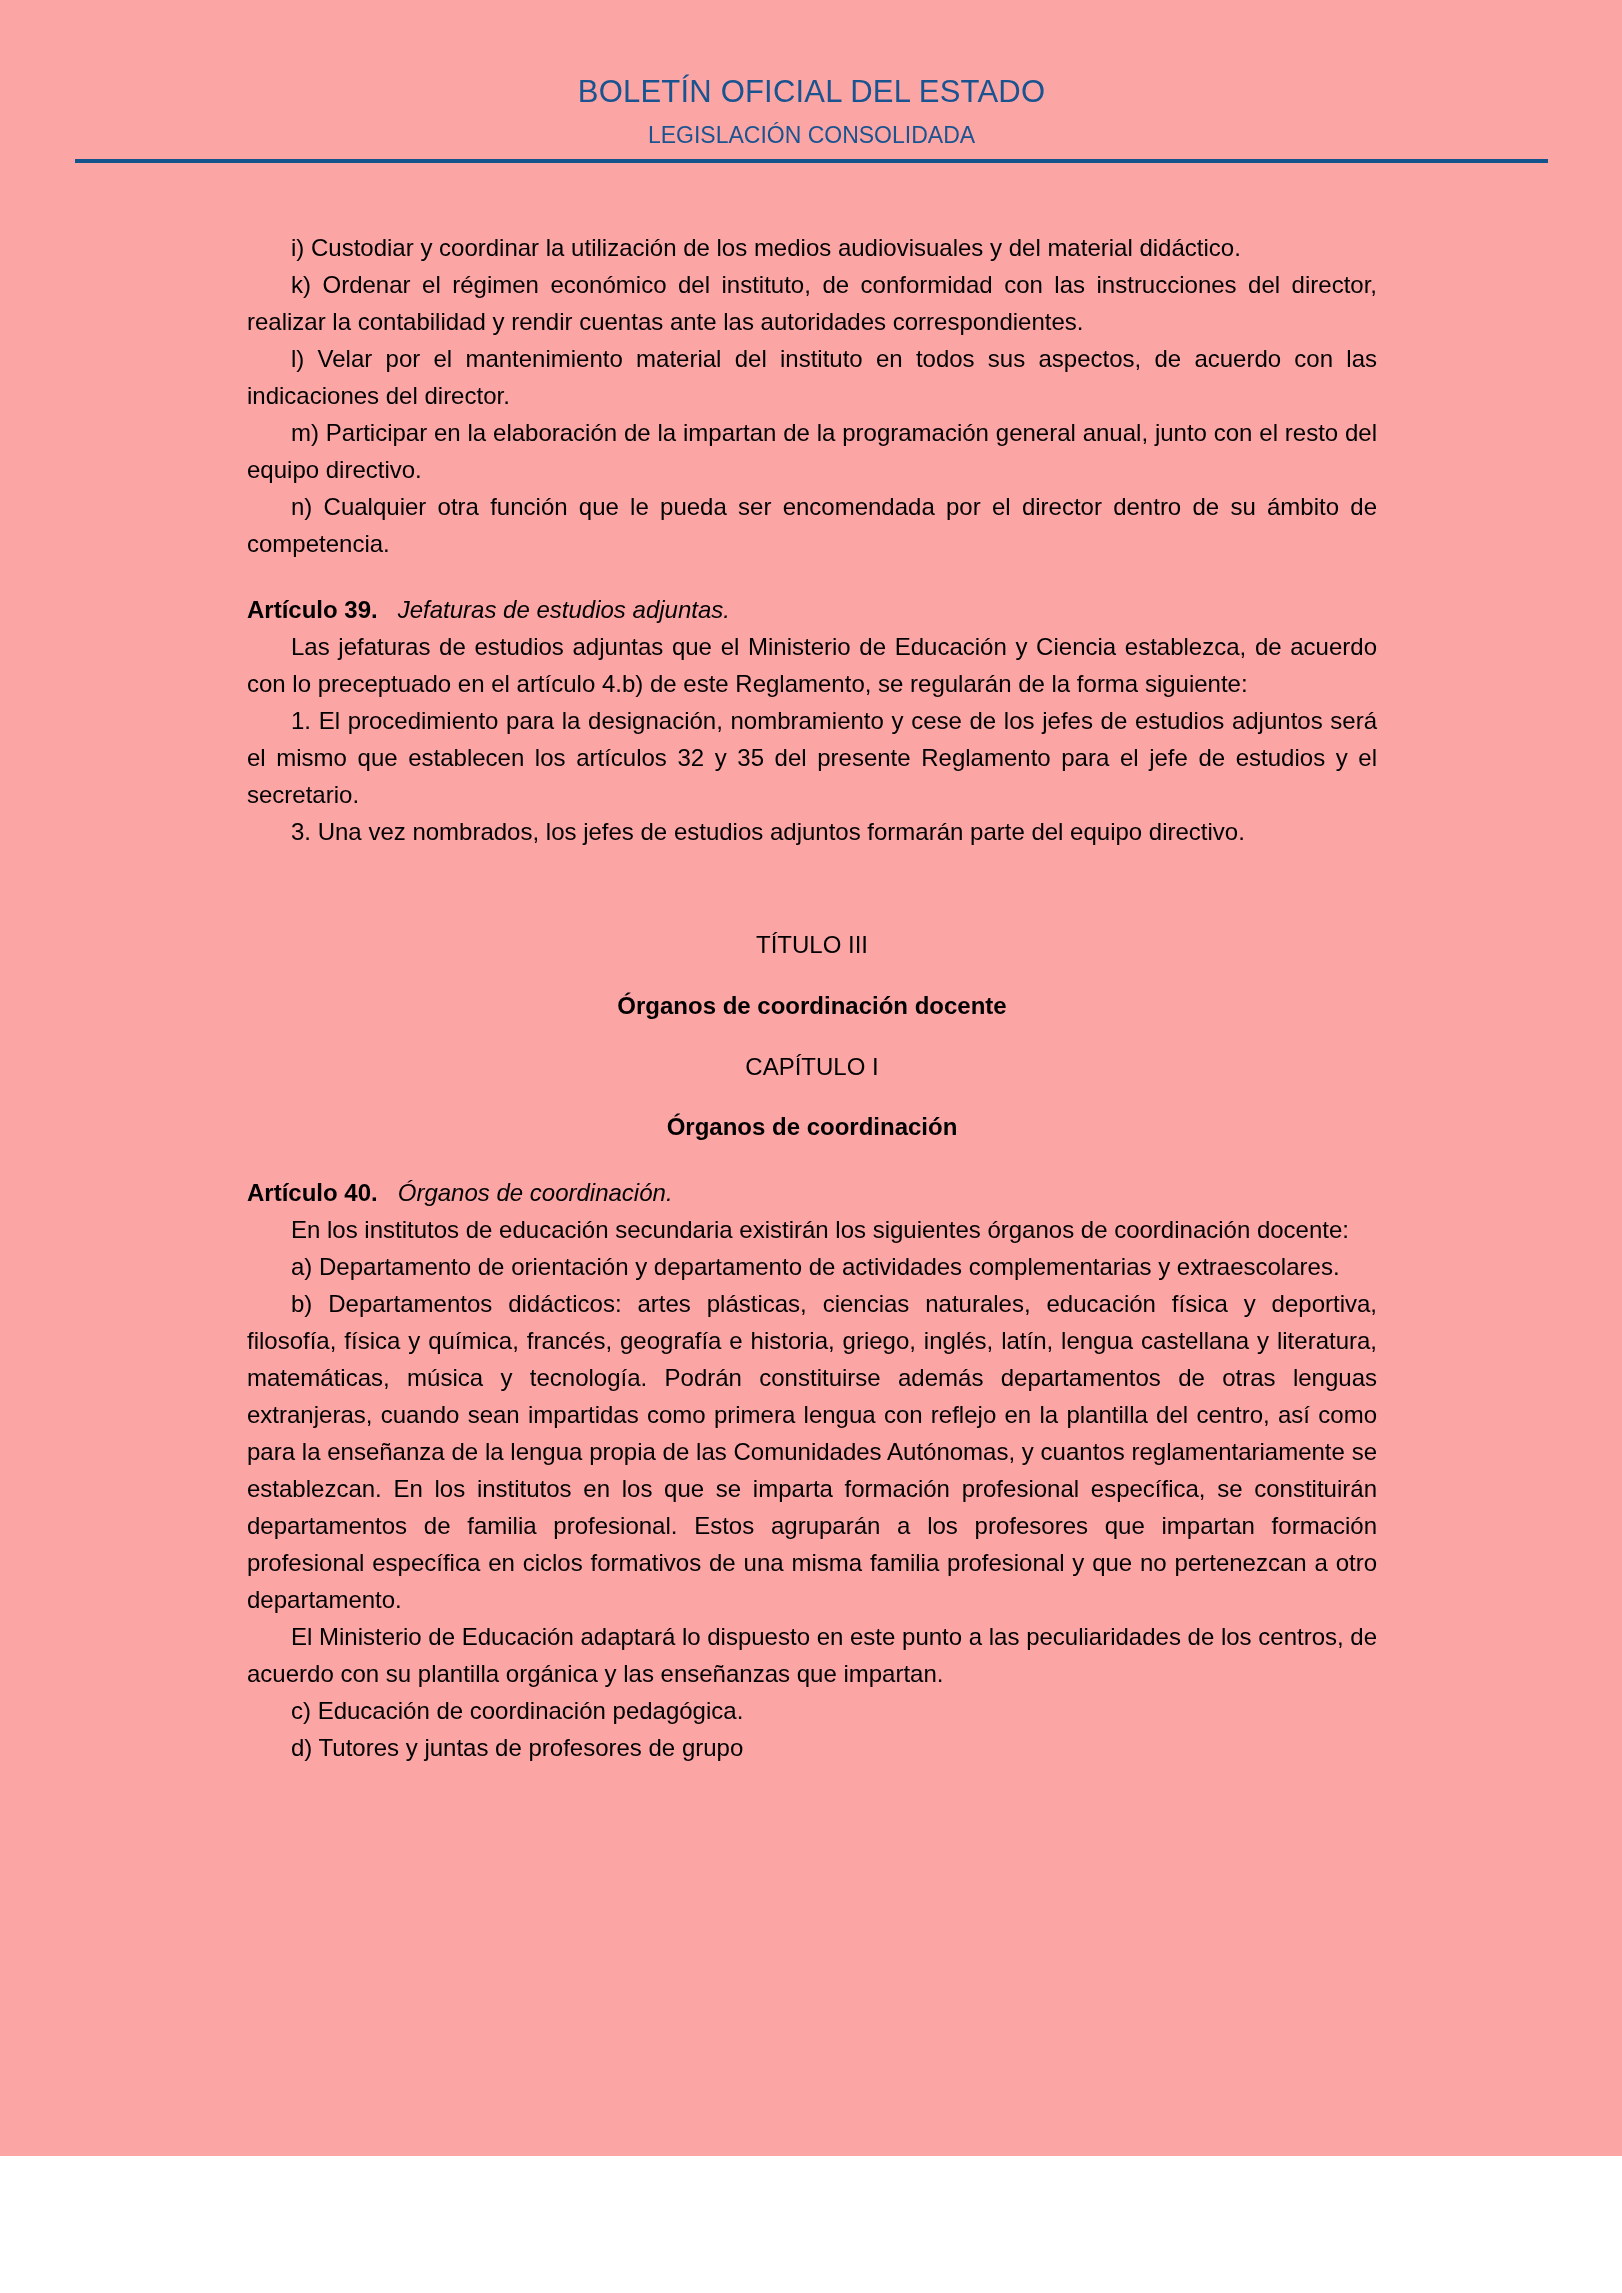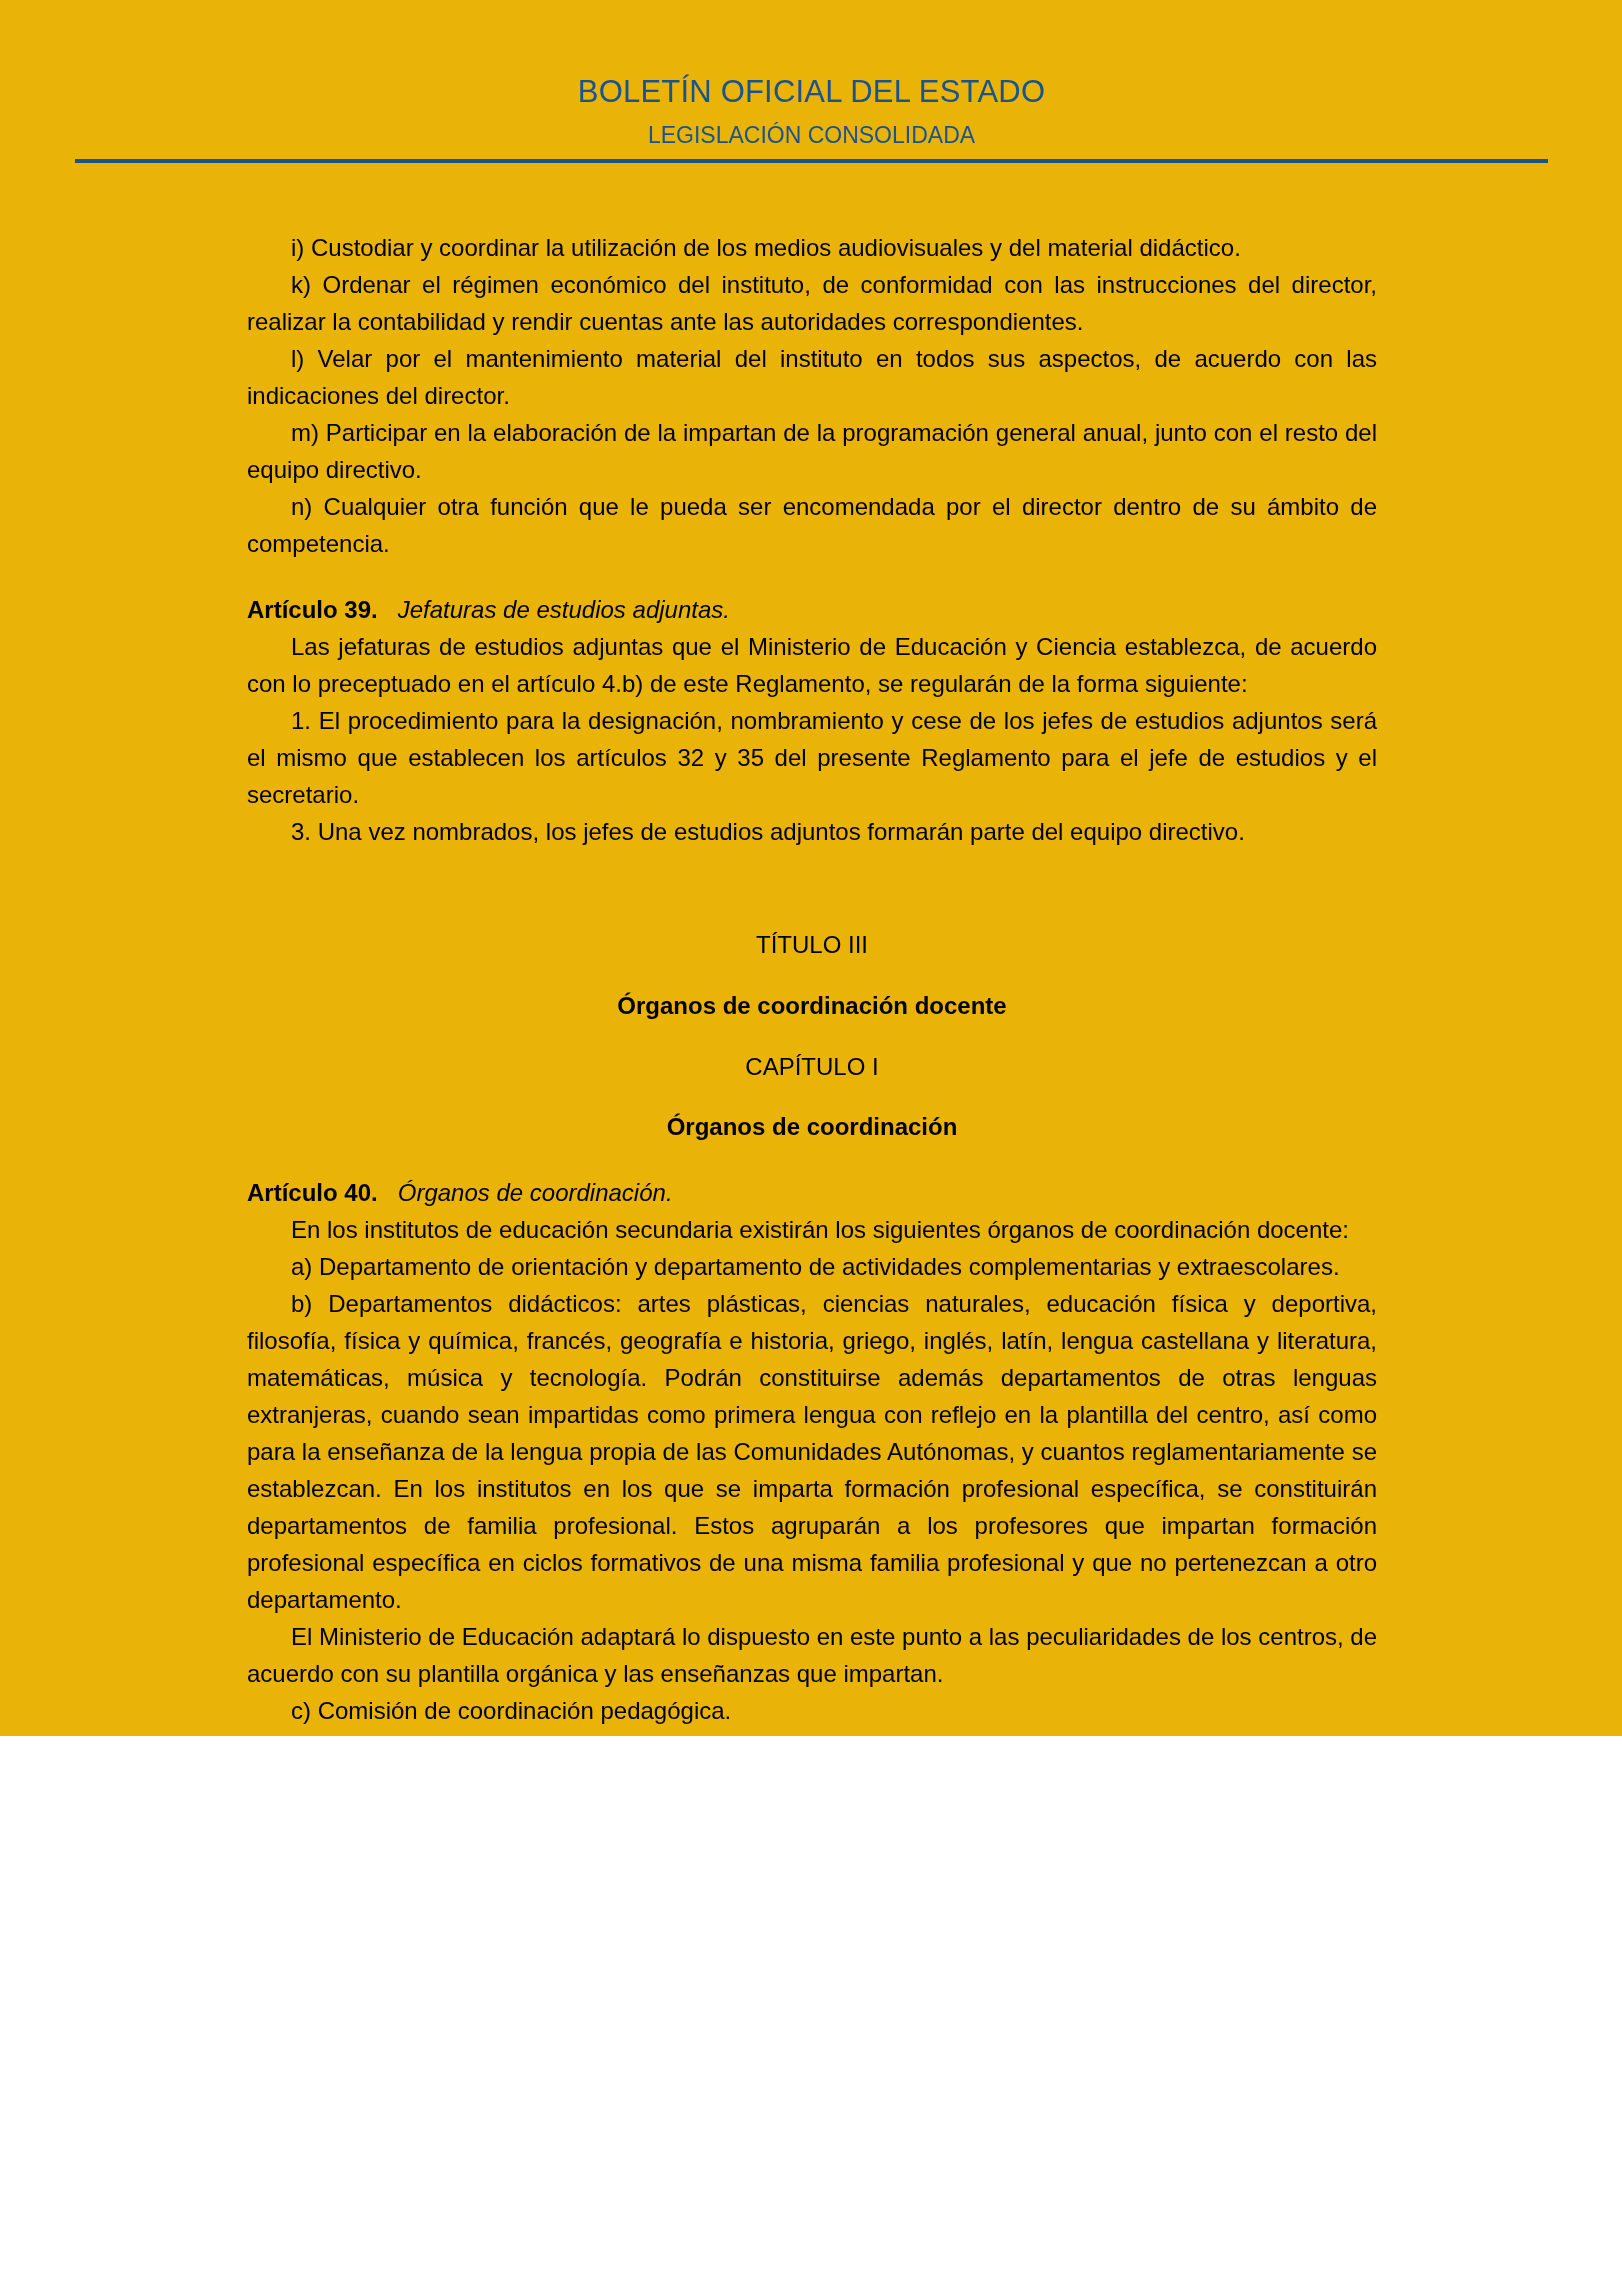--- a/index.html
+++ b/index.html
@@ -7,22 +7,22 @@
     padding: 0;
     background: #ffffff;
   }
   body {
     font-family: "Liberation Sans", sans-serif;
     color: #000000;
   }
   .page {
     position: relative;
     width: 1623px;
-    height: 1736px;
-    background: #eab308;
+    height: 2156px;
+    background: #fca5a5;
     overflow: hidden;
     box-sizing: border-box;
   }
 
   
   .header {
     position: absolute;
     left: 0;
     top: 0;
     width: 1623px;
@@ -177,21 +177,21 @@
     <p class="article-heading gap-before-article">
       <span class="art-num">Artículo 40.</span>
       <span>&nbsp; </span>
       <span class="art-rubric">Órganos de coordinación.</span>
     </p>
 
     <p class="body-text gap-after-article last-line-left">En los institutos de educación secundaria existirán los siguientes órganos de coordinación docente:</p>
     <p class="body-text last-line-left">a) Departamento de orientación y departamento de actividades complementarias y extraescolares.</p>
     <p class="body-text last-line-left">b) Departamentos didácticos: artes plásticas, ciencias naturales, educación física y deportiva, filosofía, física y química, francés, geografía e historia, griego, inglés, latín, lengua castellana y literatura, matemáticas, música y tecnología. Podrán constituirse además departamentos de otras lenguas extranjeras, cuando sean impartidas como primera lengua con reflejo en la plantilla del centro, así como para la enseñanza de la lengua propia de las Comunidades Autónomas, y cuantos reglamentariamente se establezcan. En los institutos en los que se imparta formación profesional específica, se constituirán departamentos de familia profesional. Estos agruparán a los profesores que impartan formación profesional específica en ciclos formativos de una misma familia profesional y que no pertenezcan a otro departamento.</p>
     <p class="body-text last-line-left">El Ministerio de Educación adaptará lo dispuesto en este punto a las peculiaridades de los centros, de acuerdo con su plantilla orgánica y las enseñanzas que impartan.</p>
-    <p class="body-text last-line-left">c) Comisión de coordinación pedagógica.</p>
+    <p class="body-text last-line-left">c) Educación de coordinación pedagógica.</p>
     <p class="body-text last-line-left">d) Tutores y juntas de profesores de grupo</p>
 
   </div>
 
   <div class="footer-rule"></div>
   <div class="footer-text">Página 17</div>
 
 </div>
 
 

